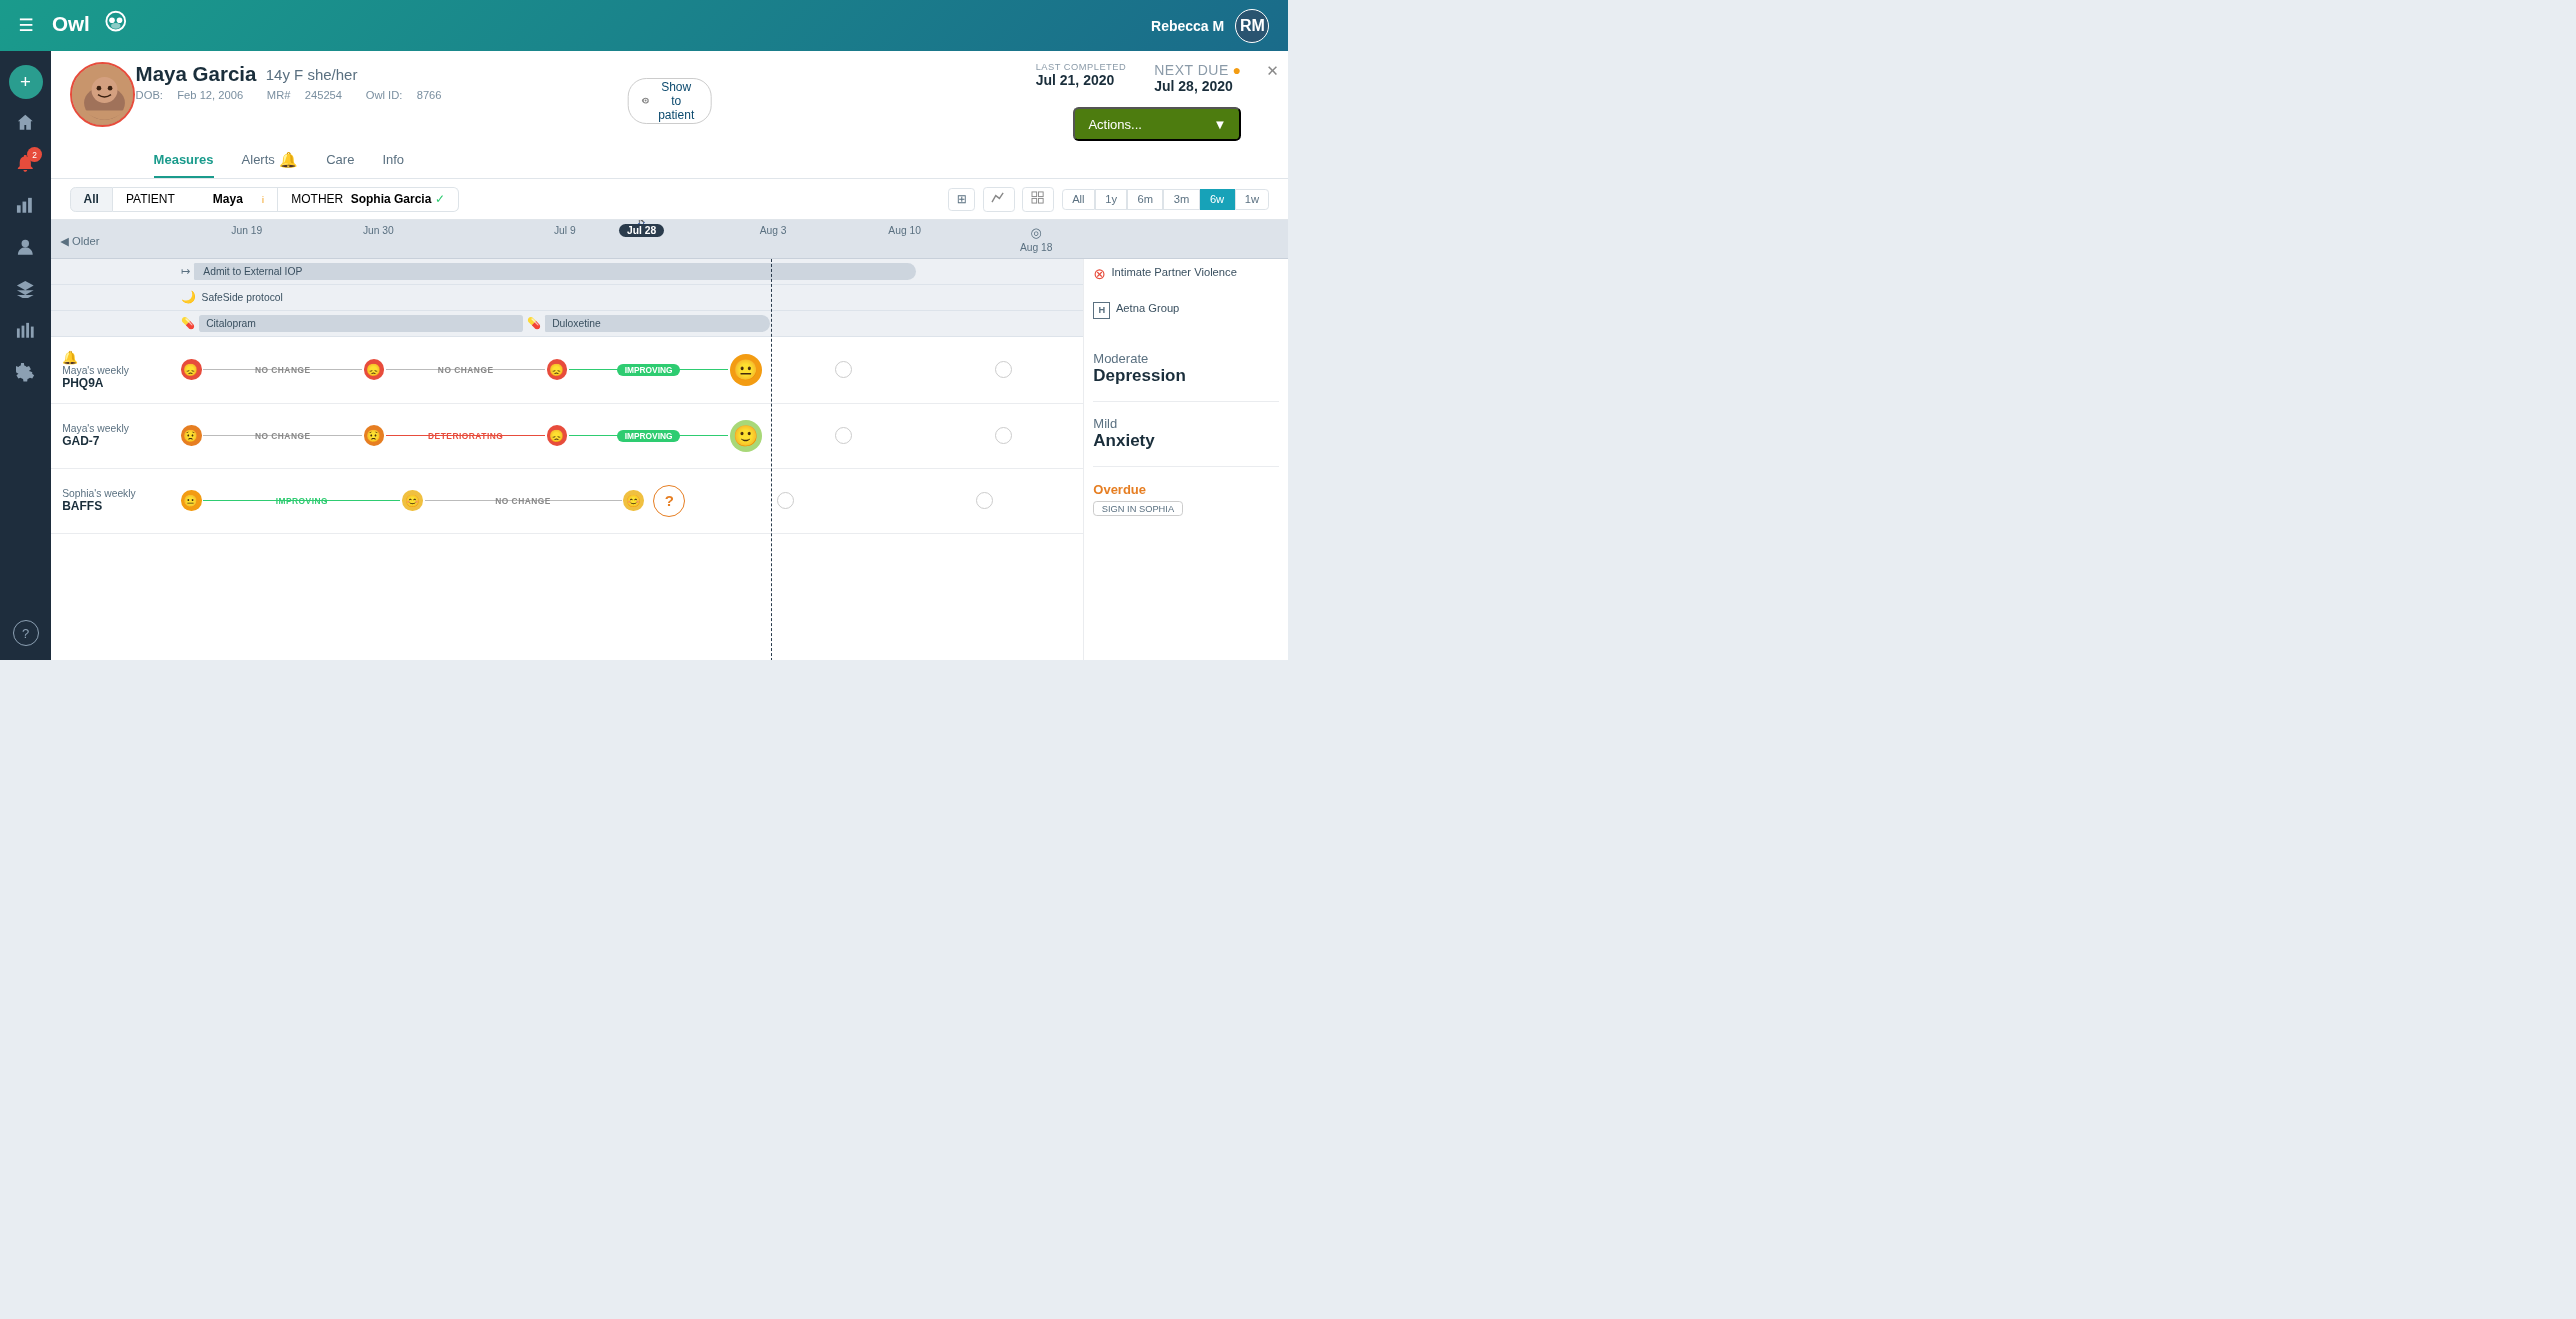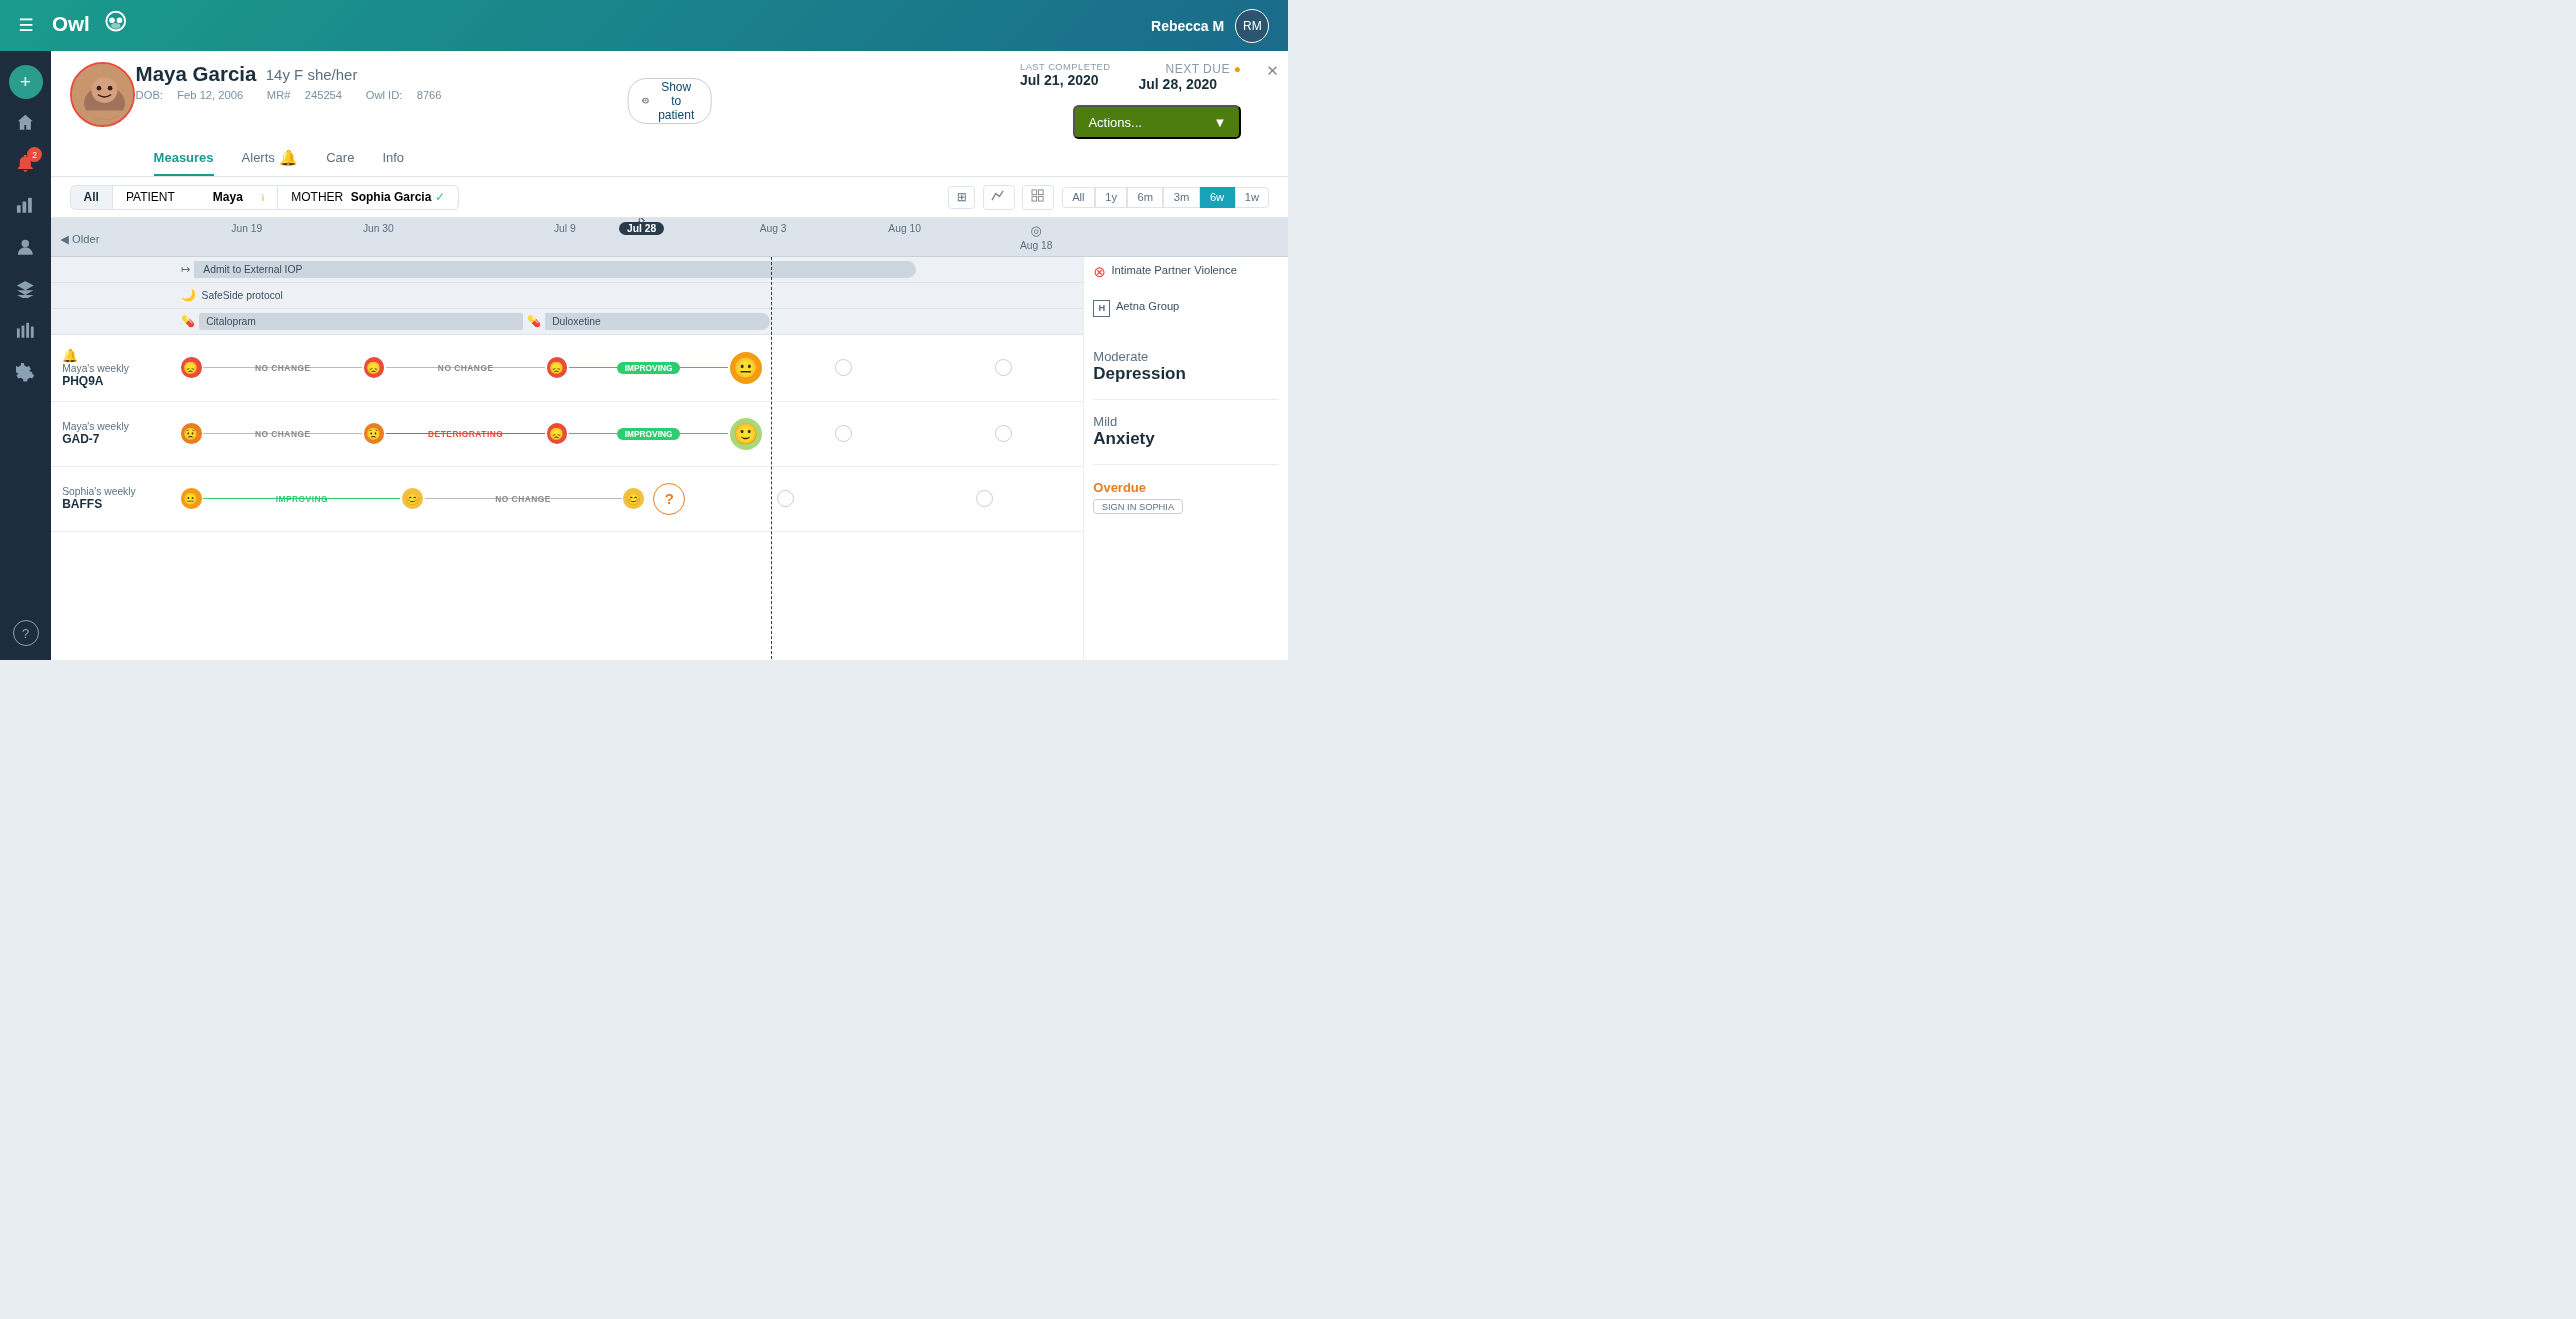--- a/index.html
+++ b/index.html
@@ -16,21 +16,21 @@
     }
     .top-nav-left { display: flex; align-items: center; gap: 18.6px; }
     .hamburger { color: white; font-size: 17px; cursor: pointer; }
     .owl-logo { color: white; font-size: 20.5px; font-weight: bold; }
     .top-nav-right { display: flex; align-items: center; gap: 11.2px; }
     .user-name { color: white; font-size: 14px; font-weight: 600; }
     .avatar-circle {
       width: 34px; height: 34px; border-radius: 50%;
       border: 1.9px solid white; background: #2a5470;
       color: white; display: flex; align-items: center; justify-content: center;
-      font-size: 12px; font-weight: normal;
+      font-size: 16px; font-weight: bold;
     }
 
     
     .main-layout { display: flex; height: calc(660px - 51px); }
 
     
     .sidebar {
       width: 51px; background: #1e2d3d;
       display: flex; flex-direction: column; align-items: center;
       padding: 14px 0; gap: 4.7px;
@@ -256,21 +256,21 @@
           </button>
         </div>
 
         <div style="margin-left:auto; display:flex; flex-direction:column; align-items:flex-end; gap:5.6px; padding-right:28px;">
           <div style="display:flex; gap:28px; align-items:flex-start;">
             <div>
               <div style="font-size:9.3px; color:#8a9aa8; text-transform:uppercase; letter-spacing:0.5px;">LAST COMPLETED</div>
               <div style="font-size:14px; font-weight:600; color:#1a2e3b;">Jul 21, 2020</div>
             </div>
             <div>
-              <div style="font-size:12px; color:#8a9aa8; text-transform:uppercase; letter-spacing:0.5px; display:flex; align-items:center; gap:3.7px;margin-left:27px;">
+              <div style="font-size:14px; color:#8a9aa8; text-transform:uppercase; letter-spacing:0.5px; display:flex; align-items:center; gap:3.7px;">
                 <span>NEXT DUE</span>
                 <span style="color:#f39c12;">●</span>
               </div>
               <div style="font-size:14px; font-weight:600; color:#1a2e3b;">Jul 28, 2020</div>
             </div>
           </div>
           <button class="actions-btn">
             <span>Actions...</span>
             <span>▼</span>
           </button>

